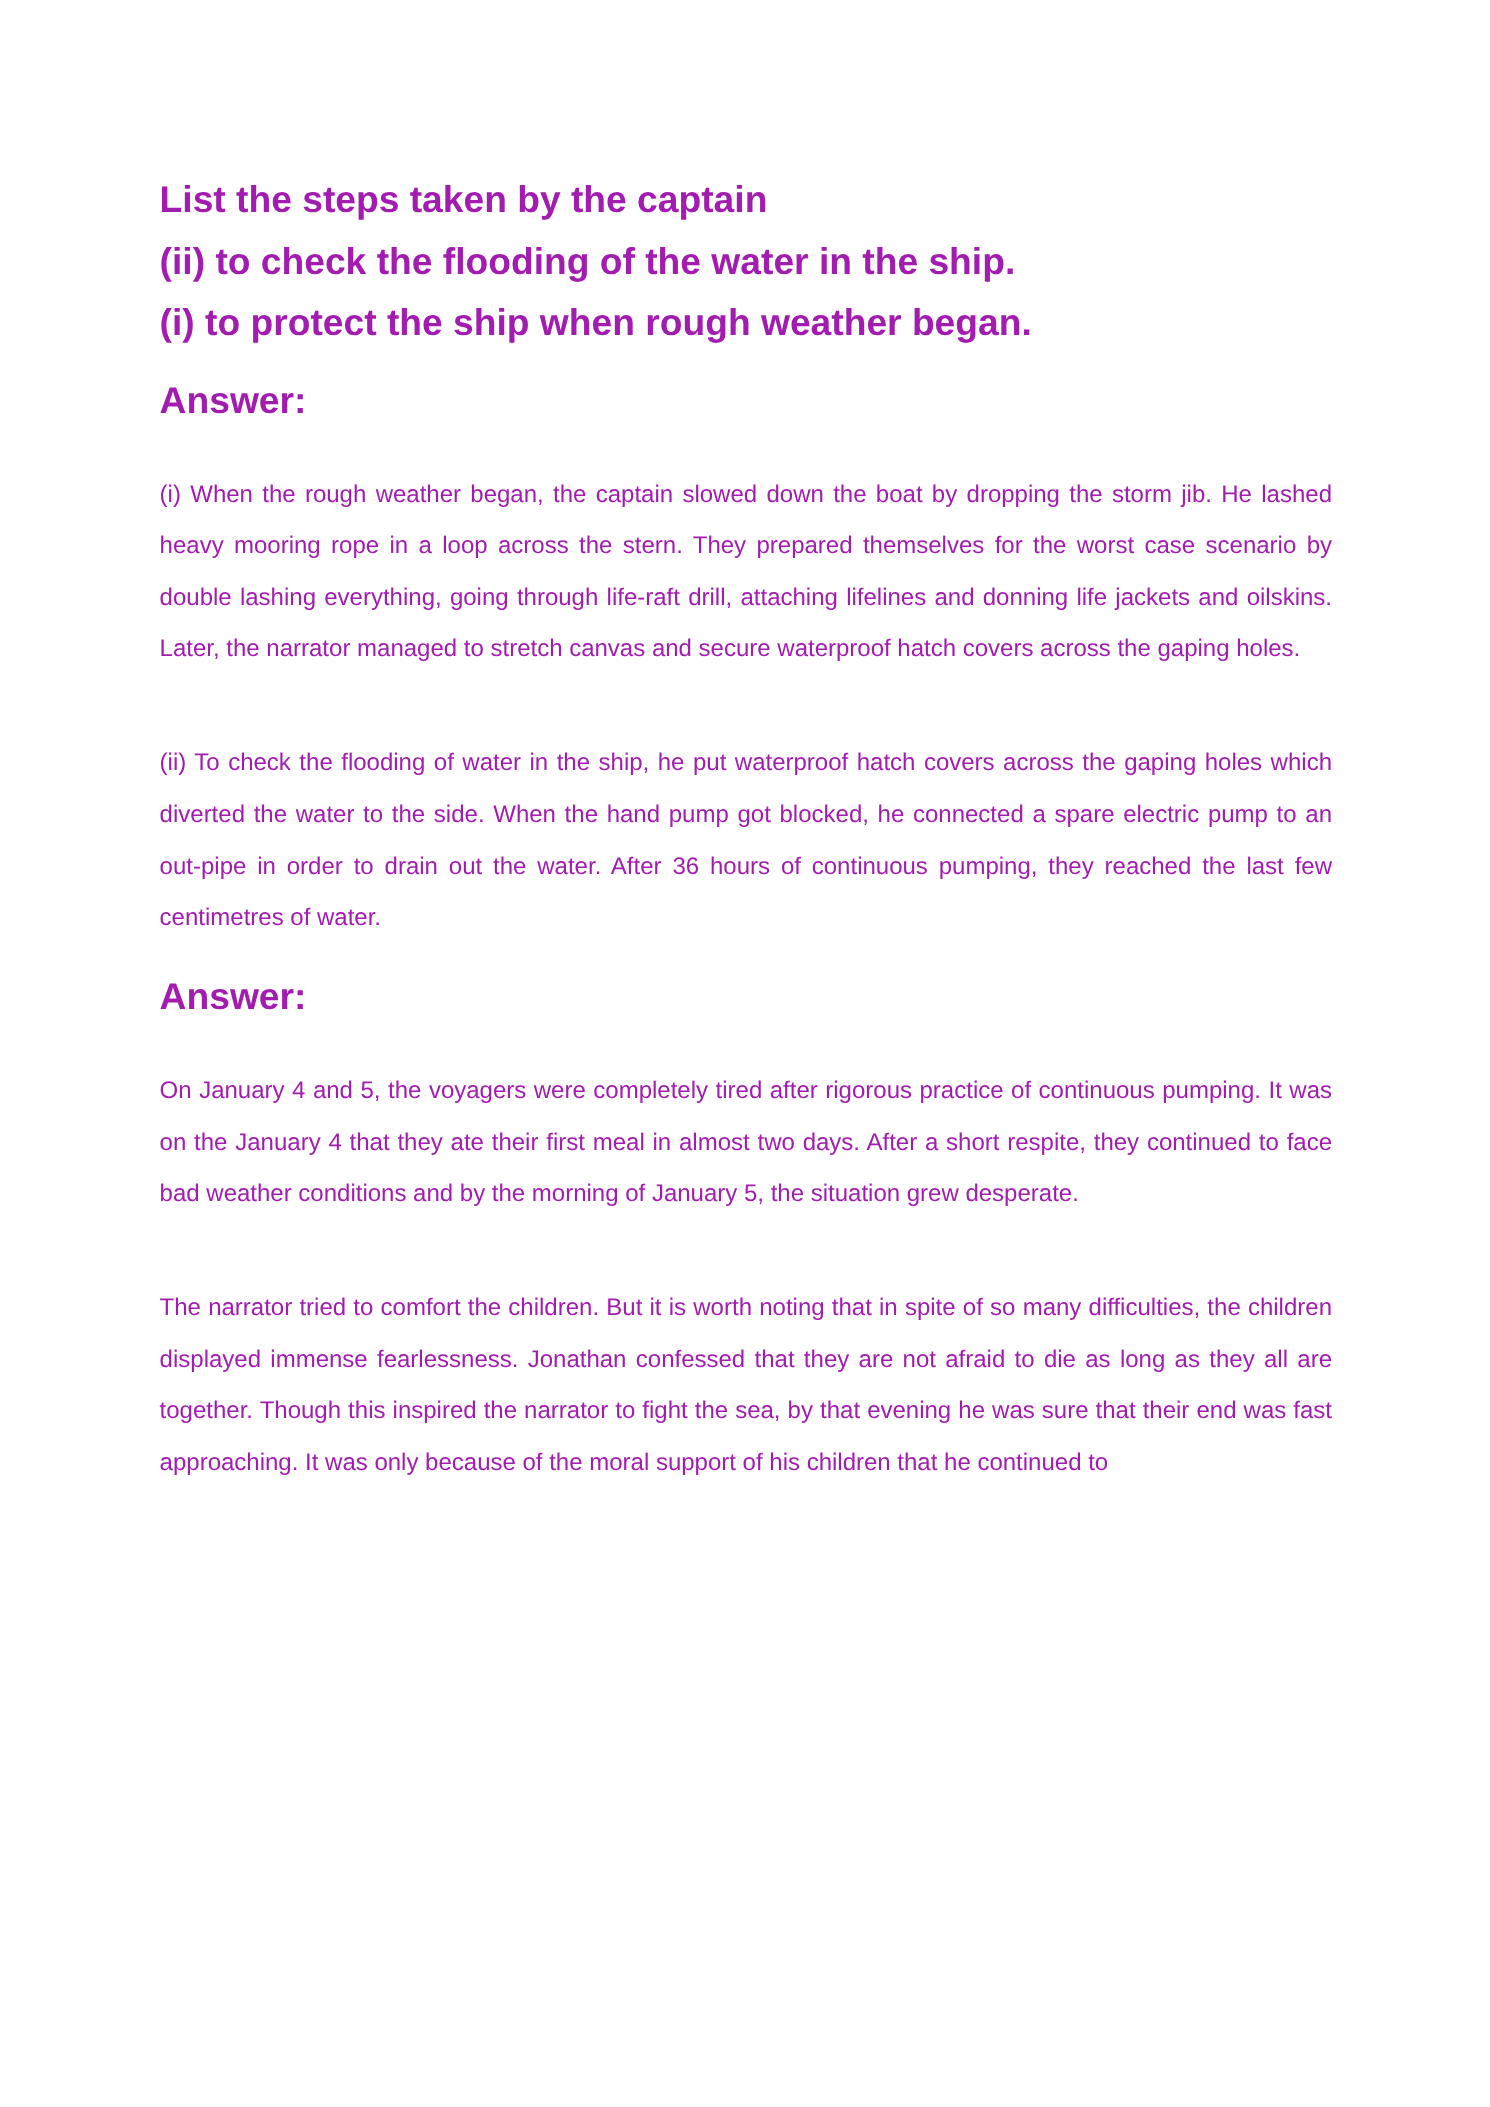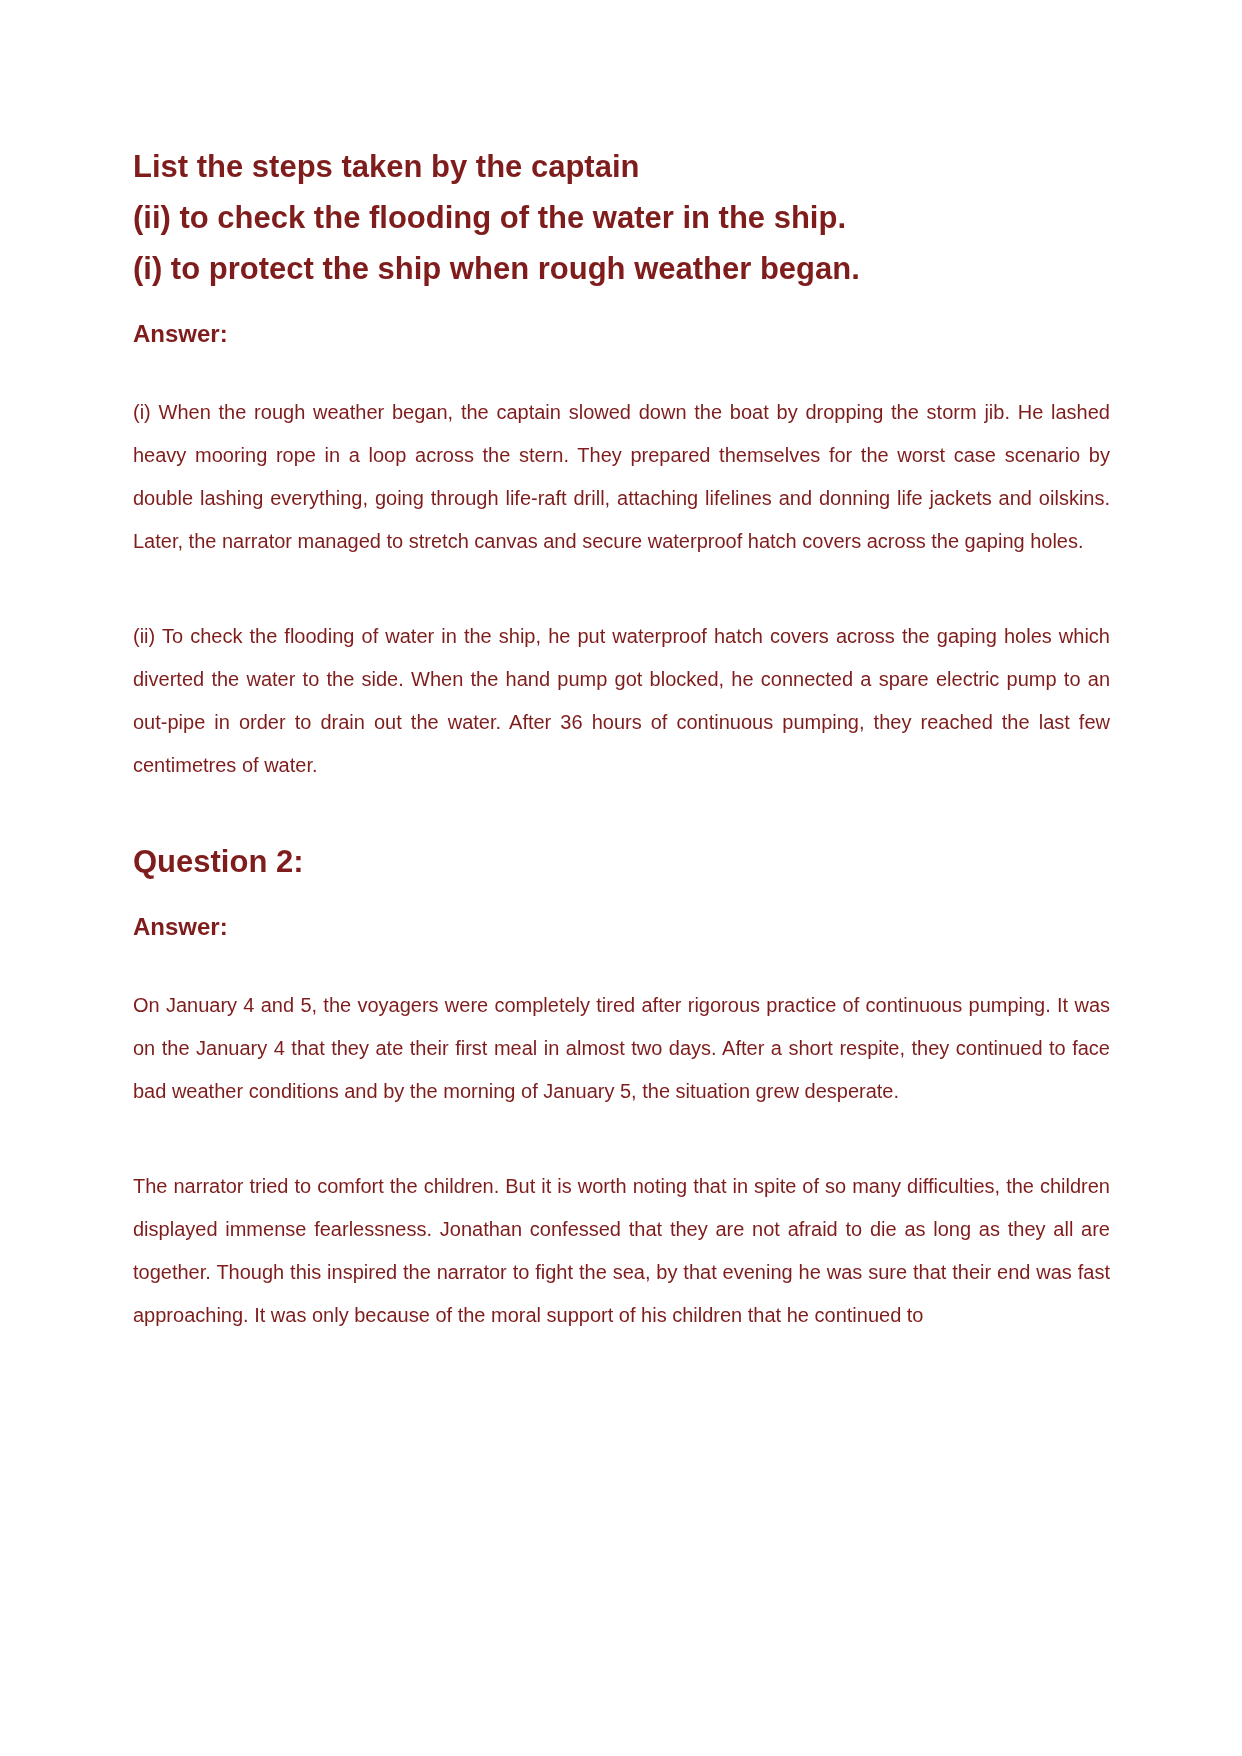--- a/index.html
+++ b/index.html
@@ -8,32 +8,32 @@
     background: #ffffff;
   }
   .doc-page {
     position: relative;
     width: 1242px;
     height: 1756px;
     box-sizing: border-box;
     background: #ffffff;
     padding: 146px 132px 60px 133px;
     font-family: "Liberation Sans", "DejaVu Sans", sans-serif;
-    color: #7f1d1d;
+    color: #a21caf;
     overflow: hidden;
   }
   .q-heading {
     font-size: 31px;
     line-height: 42px;
     font-weight: 700;
     margin: 0 0 9px 0;
     text-align: left;
   }
   .answer-label {
-    font-size: 24px;
+    font-size: 31px;
     line-height: 42px;
     font-weight: 700;
     margin: 23px 0 0 0;
   }
   .body-para {
     font-size: 20px;
     line-height: 43px;
     font-weight: 400;
     text-align: justify;
     margin: 36px 0 0 0;
@@ -55,21 +55,20 @@
   <div class="q-heading">(ii) to check the flooding of the water in the ship.</div>
 
   <div class="q-heading">(i) to protect the ship when rough weather began.</div>
 
   <div class="answer-label">Answer:</div>
 
   <p class="body-para">(i) When the rough weather began, the captain slowed down the boat by dropping the storm jib. He lashed heavy mooring rope in a loop across the stern. They prepared themselves for the worst case scenario by double lashing everything, going through life-raft drill, attaching lifelines and donning life jackets and oilskins. Later, the narrator managed to stretch canvas and secure waterproof hatch covers across the gaping holes.</p>
 
   <p class="body-para">(ii) To check the flooding of water in the ship, he put waterproof hatch covers across the gaping holes which diverted the water to the side. When the hand pump got blocked, he connected a spare electric pump to an out-pipe in order to drain out the water. After 36 hours of continuous pumping, they reached the last few centimetres of water.</p>
 
-  <div class="q-heading question-label">Question 2:</div>
 
 
   <div class="answer-label">Answer:</div>
 
   <p class="body-para">On January 4 and 5, the voyagers were completely tired after rigorous practice of continuous pumping. It was on the January 4 that they ate their first meal in almost two days. After a short respite, they continued to face bad weather conditions and by the morning of January 5, the situation grew desperate.</p>
 
   <p class="body-para">The narrator tried to comfort the children. But it is worth noting that in spite of so many difficulties, the children displayed immense fearlessness. Jonathan confessed that they are not afraid to die as long as they all are together. Though this inspired the narrator to fight the sea, by that evening he was sure that their end was fast approaching. It was only because of the moral support of his children that he continued to</p>
 
 </div>
 

